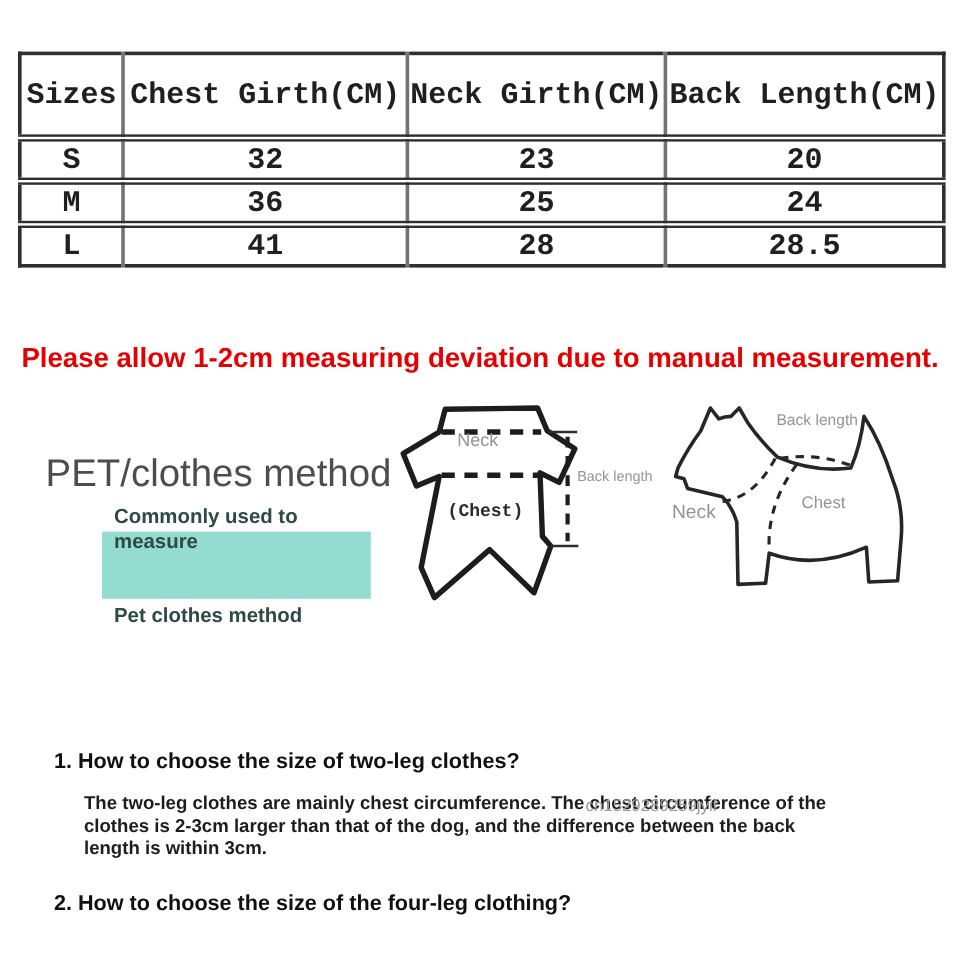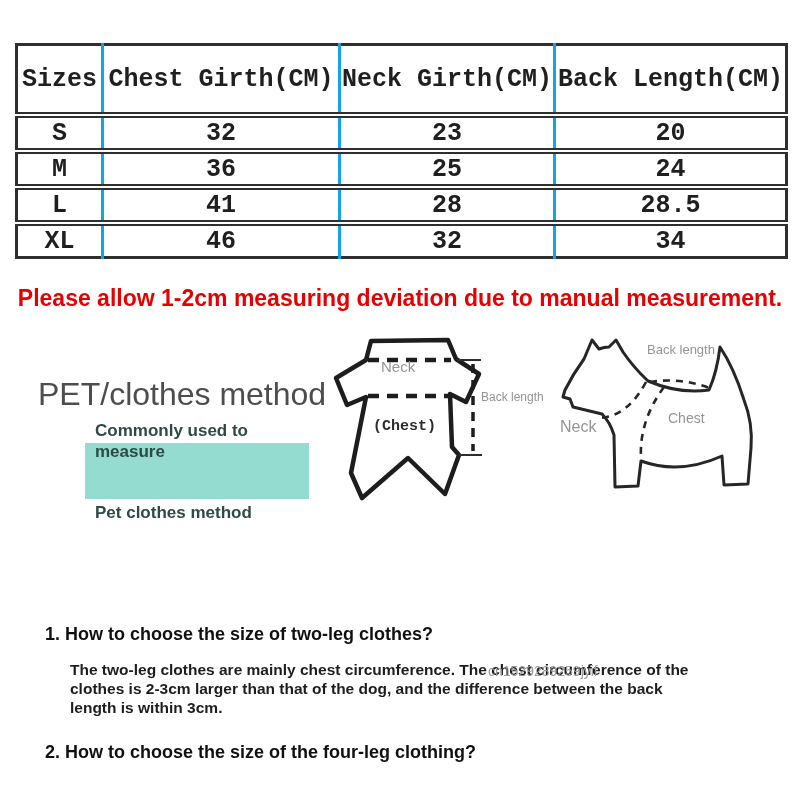--- a/index.html
+++ b/index.html
@@ -17,21 +17,21 @@
   .size-table {
     position: absolute;
     left: 15px; top: 7px;
     width: 770px;
     border-collapse: collapse;
     table-layout: fixed;
     border: 3px solid #2f2f2f;
     color: #1f1f1f;
   }
   .size-table th, .size-table td {
-    border-left: 3px solid #0ea5e9;
+    border-left: 3px solid #737373;
     text-align: center;
     vertical-align: middle;
     font-family: "Liberation Mono", monospace;
     padding: 0;
     overflow: hidden;
     white-space: nowrap;
   }
   .size-table th:first-child, .size-table td:first-child { border-left: none; }
   .size-table thead th { height: 66px; font-size: 25px; font-weight: 700; }
   .size-table tbody td { height: 30px; font-size: 25px; font-weight: 700; }
@@ -148,26 +148,20 @@
         <td>M</td>
         <td>36</td>
         <td>25</td>
         <td>24</td>
       </tr>
       <tr>
         <td>L</td>
         <td>41</td>
         <td>28</td>
         <td>28.5</td>
-      </tr>
-      <tr>
-        <td>XL</td>
-        <td>46</td>
-        <td>32</td>
-        <td>34</td>
       </tr>
     </tbody>
   </table>
 
   <div class="notice">Please allow 1-2cm measuring deviation due to manual measurement.</div>
 
   <div class="measure-title">PET/clothes method</div>
 
   <div class="highlight-box">
     <span>Commonly used to measure</span>

